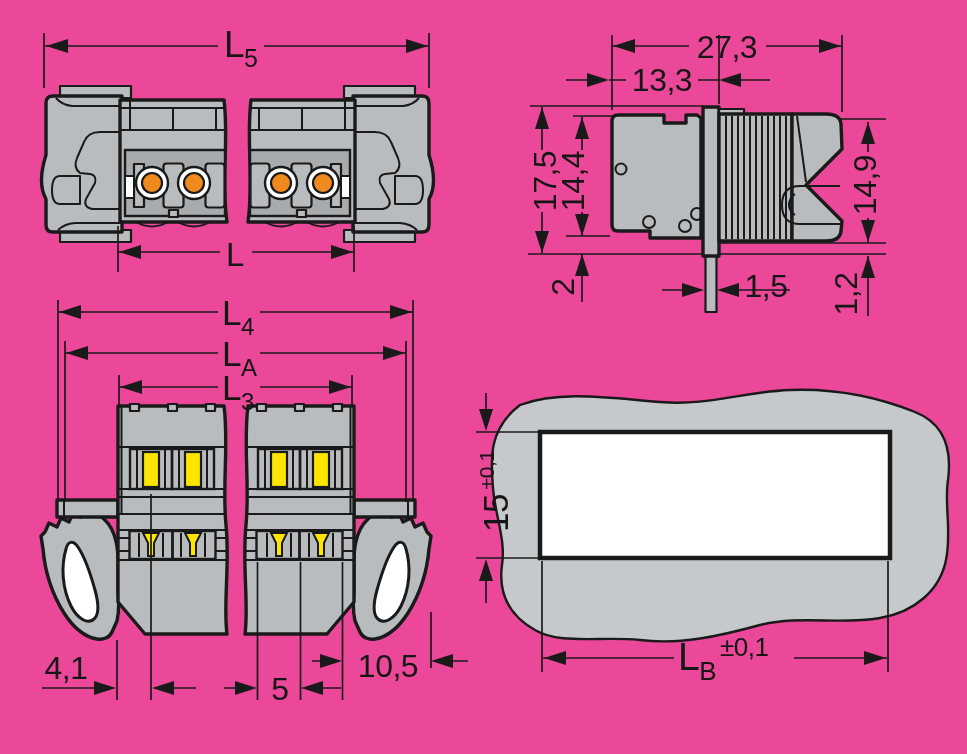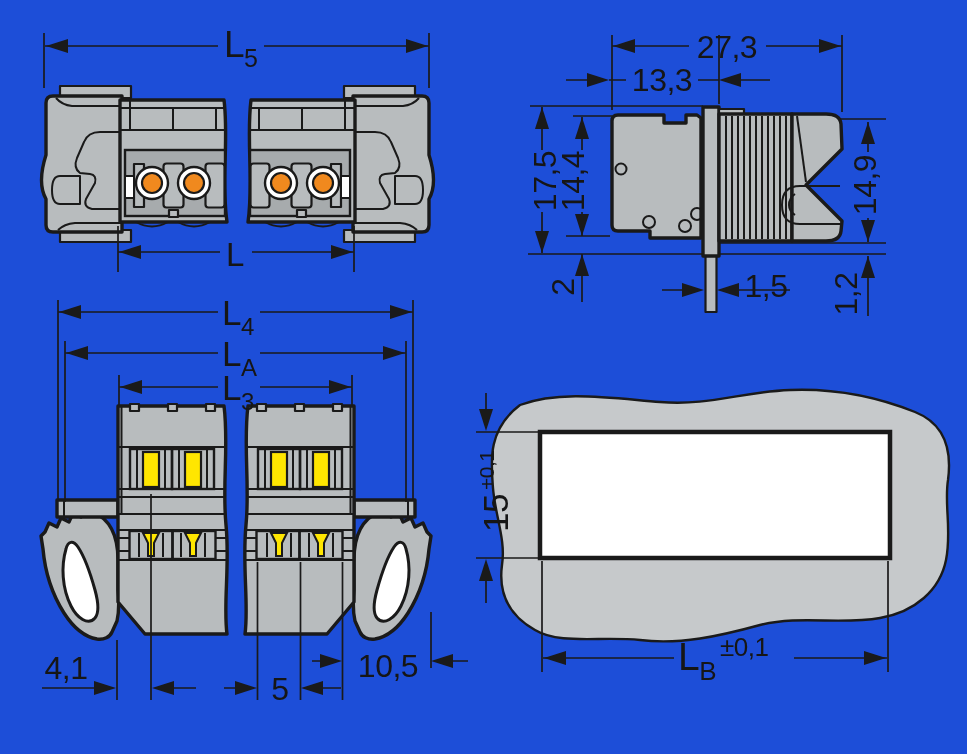--- a/index.html
+++ b/index.html
@@ -1,16 +1,16 @@
 <!DOCTYPE html>
 <html><head>
 <meta charset="utf-8">
 <style>
   html,body{margin:0;padding:0;background:#ffffff;}
-  .stage{position:relative;width:967px;height:754px;background:#1d4ed8;overflow:hidden;}
+  .stage{position:relative;width:967px;height:754px;background:#ec4899;overflow:hidden;}
   svg{position:absolute;left:0;top:0;}
   svg text{font-family:"Liberation Sans",sans-serif;fill:#161616;letter-spacing:-0.5px;}
   .outl{fill:#b8bcbe;stroke:#1a1a1a;stroke-width:3.4;stroke-linejoin:round;}
   .outl2{fill:#b8bcbe;stroke:#1a1a1a;stroke-width:2.2;stroke-linejoin:round;}
   .det{fill:none;stroke:#1a1a1a;stroke-width:2;stroke-linejoin:round;}
   .dim{stroke:#1a1a1a;stroke-width:1.7;fill:none;}
   .ah{fill:#1a1a1a;stroke:none;}
 </style>
 </head>
 <body>

